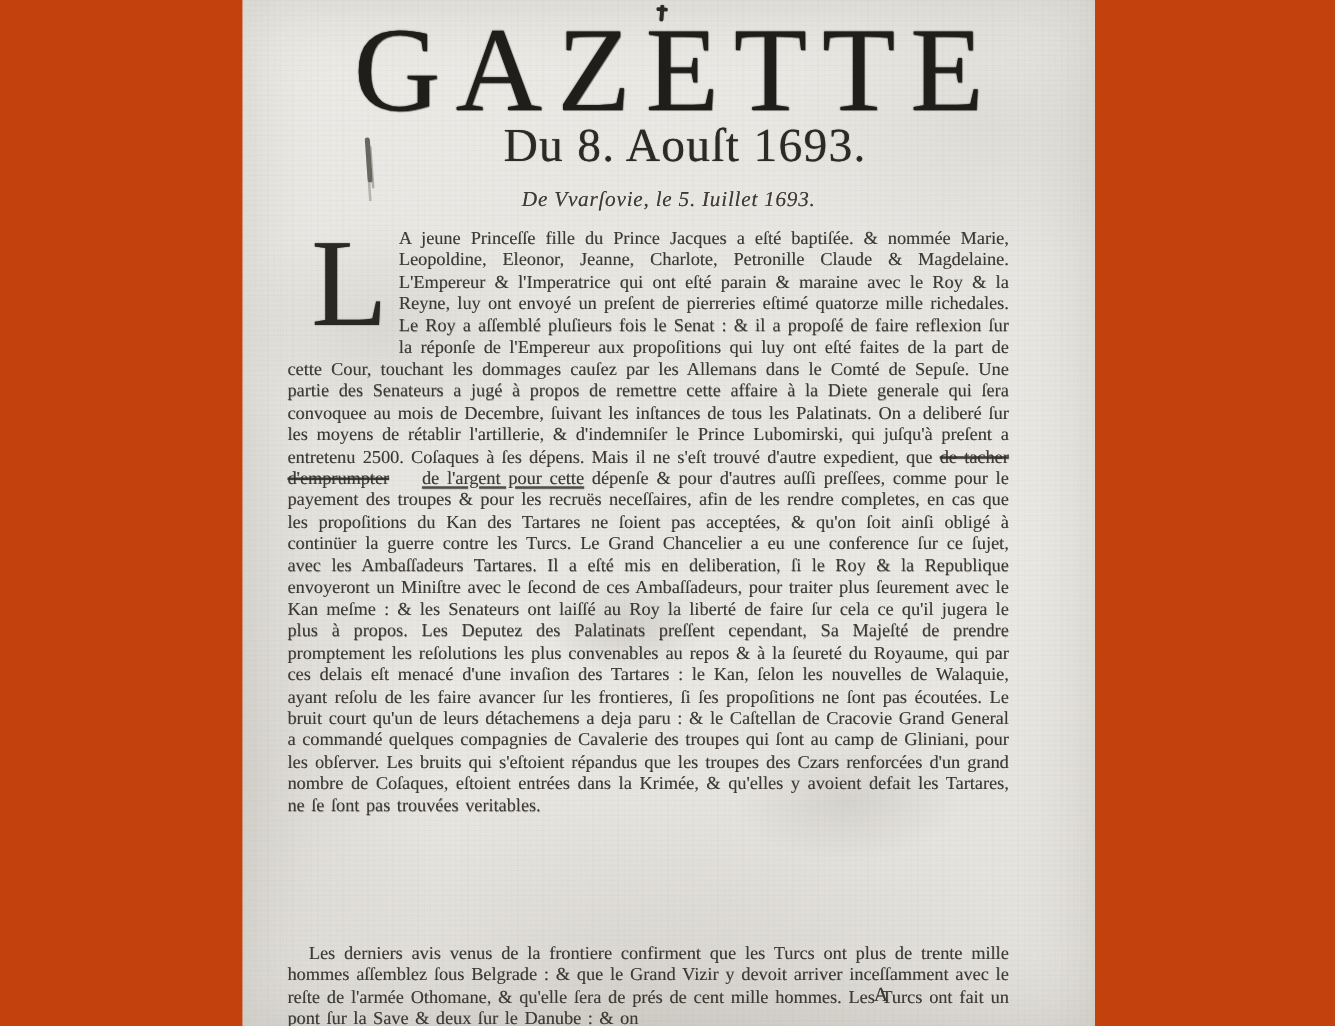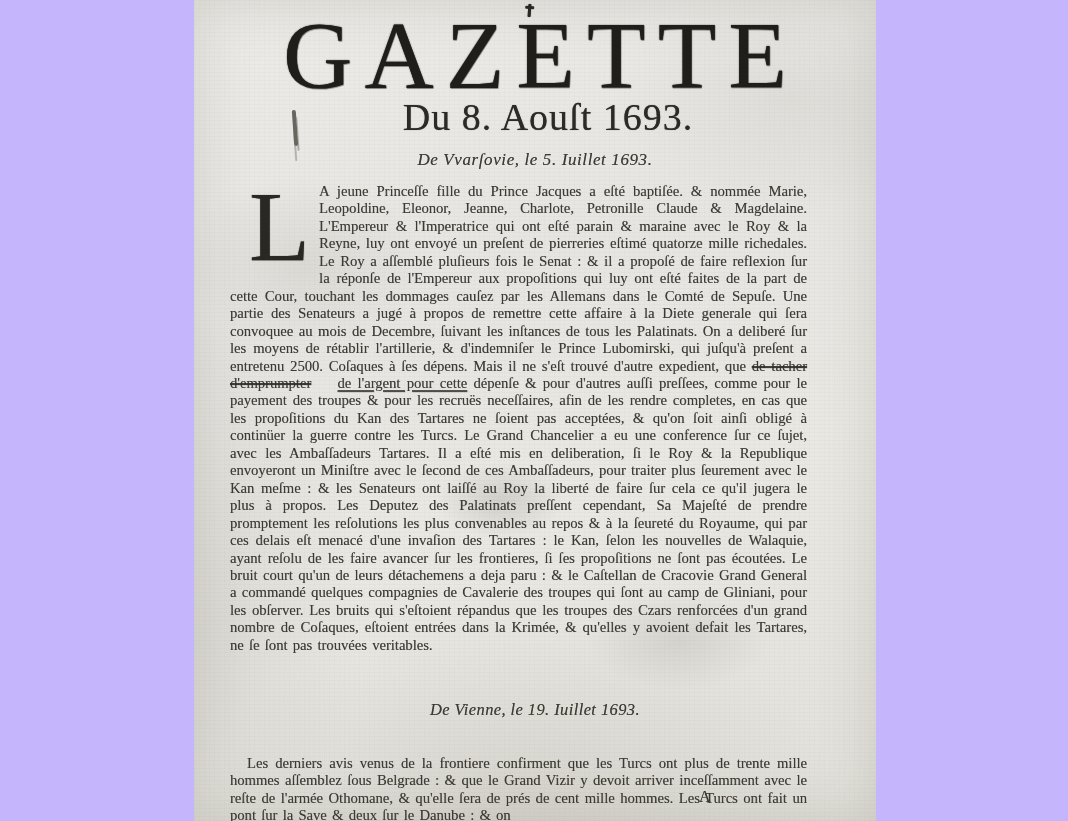--- a/index.html
+++ b/index.html
@@ -8,21 +8,21 @@
     background: #ffffff;
     width: 1068px;
     height: 821px;
     overflow: hidden;
     font-family: "Liberation Serif", "DejaVu Serif", serif;
   }
   .stage {
     position: relative;
     width: 1068px;
     height: 821px;
-    background: #c4b5fd;
+    background: #c2410c;
   }
   
   .paper {
     position: absolute;
     left: 194px;
     top: 0;
     width: 682px;
     height: 821px;
     background:
       radial-gradient(ellipse 90px 55px at 45% 61%, rgba(120,117,108,0.22), transparent 70%),
@@ -174,20 +174,19 @@
     <div class="issue-date">Du 8. Aouſt 1693.</div>
 
     <div class="ink-bracket"></div>
 
     <div class="dateline dateline-1">De Vvarſovie, le 5. Iuillet 1693.</div>
 
     <div class="article article-1">
       <span class="dropcap">L</span><span><span>A jeune Princeſſe fille du Prince Jacques a eſté baptiſée. &amp; nommée Marie, Leopoldine, Eleonor, Jeanne, Charlote, Petronille Claude &amp; Magdelaine. L'Empereur &amp; l'Imperatrice qui ont eſté parain &amp; maraine avec le Roy &amp; la Reyne, luy ont envoyé un preſent de pierreries eſtimé quatorze mille richedales. Le Roy a aſſemblé pluſieurs fois le Senat : &amp; il a propoſé de faire reflexion ſur la réponſe de l'Empereur aux propoſitions qui luy ont eſté faites de la part de cette Cour, touchant les dommages cauſez par les Allemans dans le Comté de Sepuſe. Une partie des Senateurs a jugé à propos de remettre cette affaire à la Diete generale qui ſera convoquee au mois de Decembre, ſuivant les inſtances de tous les Palatinats. On a deliberé ſur les moyens de rétablir l'artillerie, &amp; d'indemniſer le Prince Lubomirski, qui juſqu'à preſent a entretenu 2500. Coſaques à ſes dépens. Mais il ne s'eſt trouvé d'autre expedient, que </span><span class="seg-strike">de tacher d'emprumpter</span><span> </span><span class="seg-under">de l'argent pour cette</span><span> dépenſe &amp; pour d'autres auſſi preſſees, comme pour le payement des troupes &amp; pour les recruës neceſſaires, afin de les rendre completes, en cas que les propoſitions du Kan des Tartares ne ſoient pas acceptées, &amp; qu'on ſoit ainſi obligé à continüer la guerre contre les Turcs. Le Grand Chancelier a eu une conference ſur ce ſujet, avec les Ambaſſadeurs Tartares. Il a eſté mis en deliberation, ſi le Roy &amp; la Republique envoyeront un Miniſtre avec le ſecond de ces Ambaſſadeurs, pour traiter plus ſeurement avec le Kan meſme : &amp; les Senateurs ont laiſſé au Roy la liberté de faire ſur cela ce qu'il jugera le plus à propos. Les Deputez des Palatinats preſſent cependant, Sa Majeſté de prendre promptement les reſolutions les plus convenables au repos &amp; à la ſeureté du Royaume, qui par ces delais eſt menacé d'une invaſion des Tartares : le Kan, ſelon les nouvelles de Walaquie, ayant reſolu de les faire avancer ſur les frontieres, ſi ſes propoſitions ne ſont pas écoutées. Le bruit court qu'un de leurs détachemens a deja paru : &amp; le Caſtellan de Cracovie Grand General a commandé quelques compagnies de Cavalerie des troupes qui ſont au camp de Gliniani, pour les obſerver. Les bruits qui s'eſtoient répandus que les troupes des Czars renforcées d'un grand nombre de Coſaques, eſtoient entrées dans la Krimée, &amp; qu'elles y avoient defait les Tartares, ne ſe ſont pas trouvées veritables.</span></span>
     </div>
 
-    <div class="dateline dateline-2">De Vienne, le 19. Iuillet 1693.</div>
 
     <div class="article article-2"><span>Les derniers avis venus de la frontiere confirment que les Turcs ont plus de trente mille hommes aſſemblez ſous Belgrade : &amp; que le Grand Vizir y devoit arriver inceſſamment avec le reſte de l'armée Othomane, &amp; qu'elle ſera de prés de cent mille hommes. Les Turcs ont fait un pont ſur la Save &amp; deux ſur le Danube : &amp; on</span></div>
 
     <div class="signature">A</div>
 
   </div>
 </div>
 
 </body></html>

